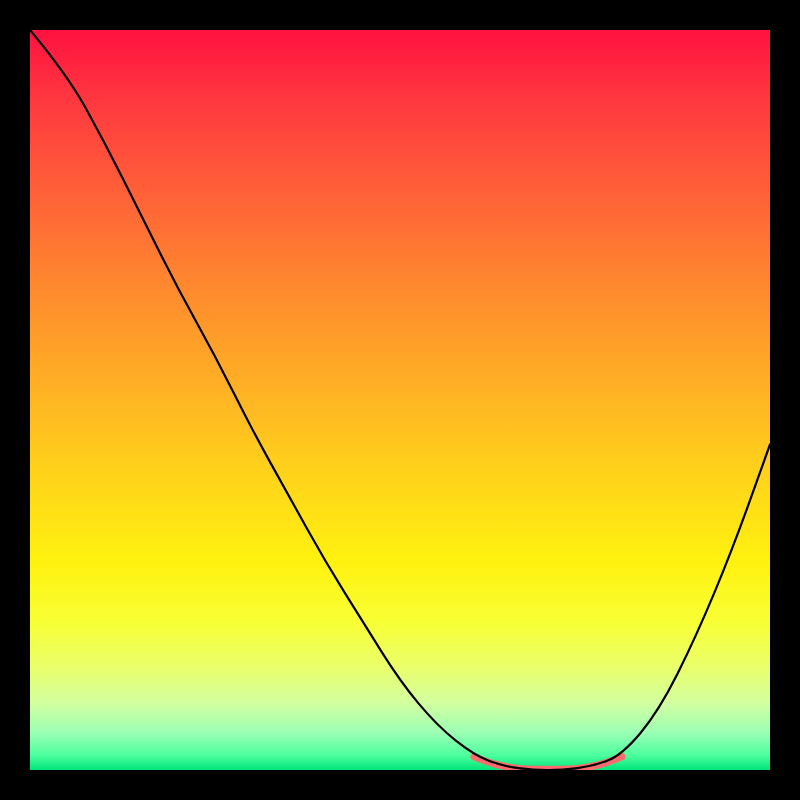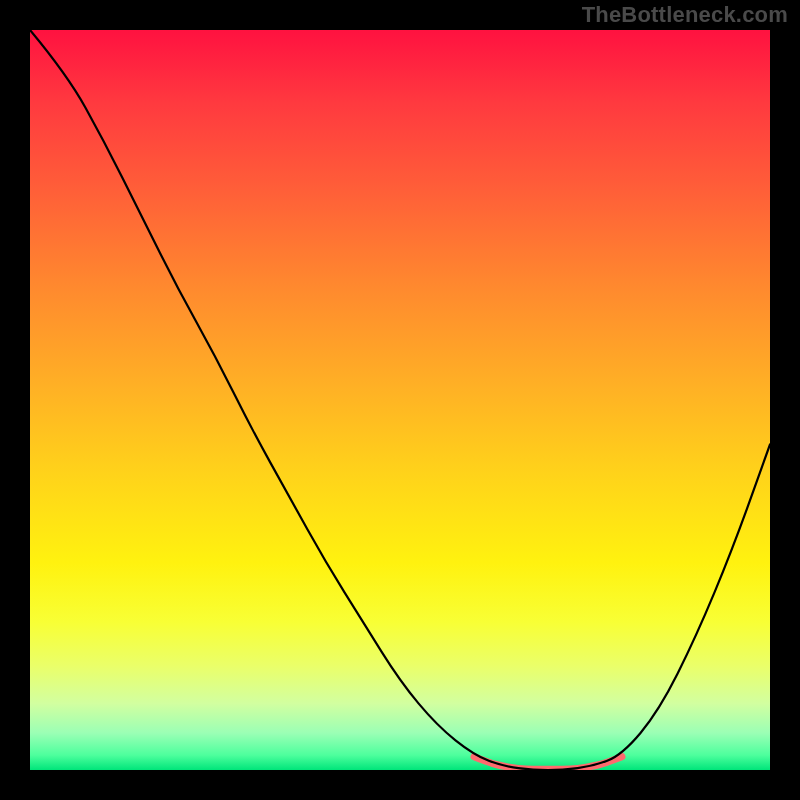--- a/index.html
+++ b/index.html
@@ -60,21 +60,20 @@
     position: absolute;
     inset: 0;
     width: 100%;
     height: 100%;
   }
 </style>
 </head>
 <body>
 
 <div class="frame">
-  <div class="watermark">TheBottleneck.com</div>
 
   <div class="plot-area">
     <div class="gradient"></div>
     <svg class="curve" viewBox="0 0 740 740" preserveAspectRatio="none">
       <path fill="none" stroke="#ff6a6e" stroke-width="7" stroke-linecap="round" d="M444.0 726.7 Q458.8 732.6 466.2 734.5 Q473.6 736.3 481.0 737.4 Q488.4 738.5 495.8 738.9 Q503.2 739.3 510.6 739.3 Q518.0 739.3 525.4 739.3 Q532.8 739.3 540.2 738.9 Q547.6 738.5 555.0 737.4 Q562.4 736.3 569.8 734.5 Q577.2 732.6 584.6 729.6 L592.0 726.7"></path>
       <path fill="none" stroke="#000" stroke-width="2.2" stroke-linecap="round" d="M0.0 0.0 Q37.0 44.4 55.5 77.7 Q74.0 111.0 92.5 148.0 Q111.0 185.0 129.5 222.0 Q148.0 259.0 166.5 292.3 Q185.0 325.6 203.5 362.6 Q222.0 399.6 240.5 432.9 Q259.0 466.2 277.5 499.5 Q296.0 532.8 314.5 562.4 Q333.0 592.0 351.5 621.6 Q370.0 651.2 388.5 673.4 Q407.0 695.6 425.5 710.4 Q444.0 725.2 458.8 730.8 Q473.6 736.3 488.4 738.1 Q503.2 740.0 518.0 740.0 Q532.8 740.0 547.6 738.1 Q562.4 736.3 577.2 730.8 Q592.0 725.2 610.5 703.0 Q629.0 680.8 647.5 643.8 Q666.0 606.8 684.5 562.4 Q703.0 518.0 721.5 466.2 L740.0 414.4"></path>
     </svg>
   </div>
 </div>
 

